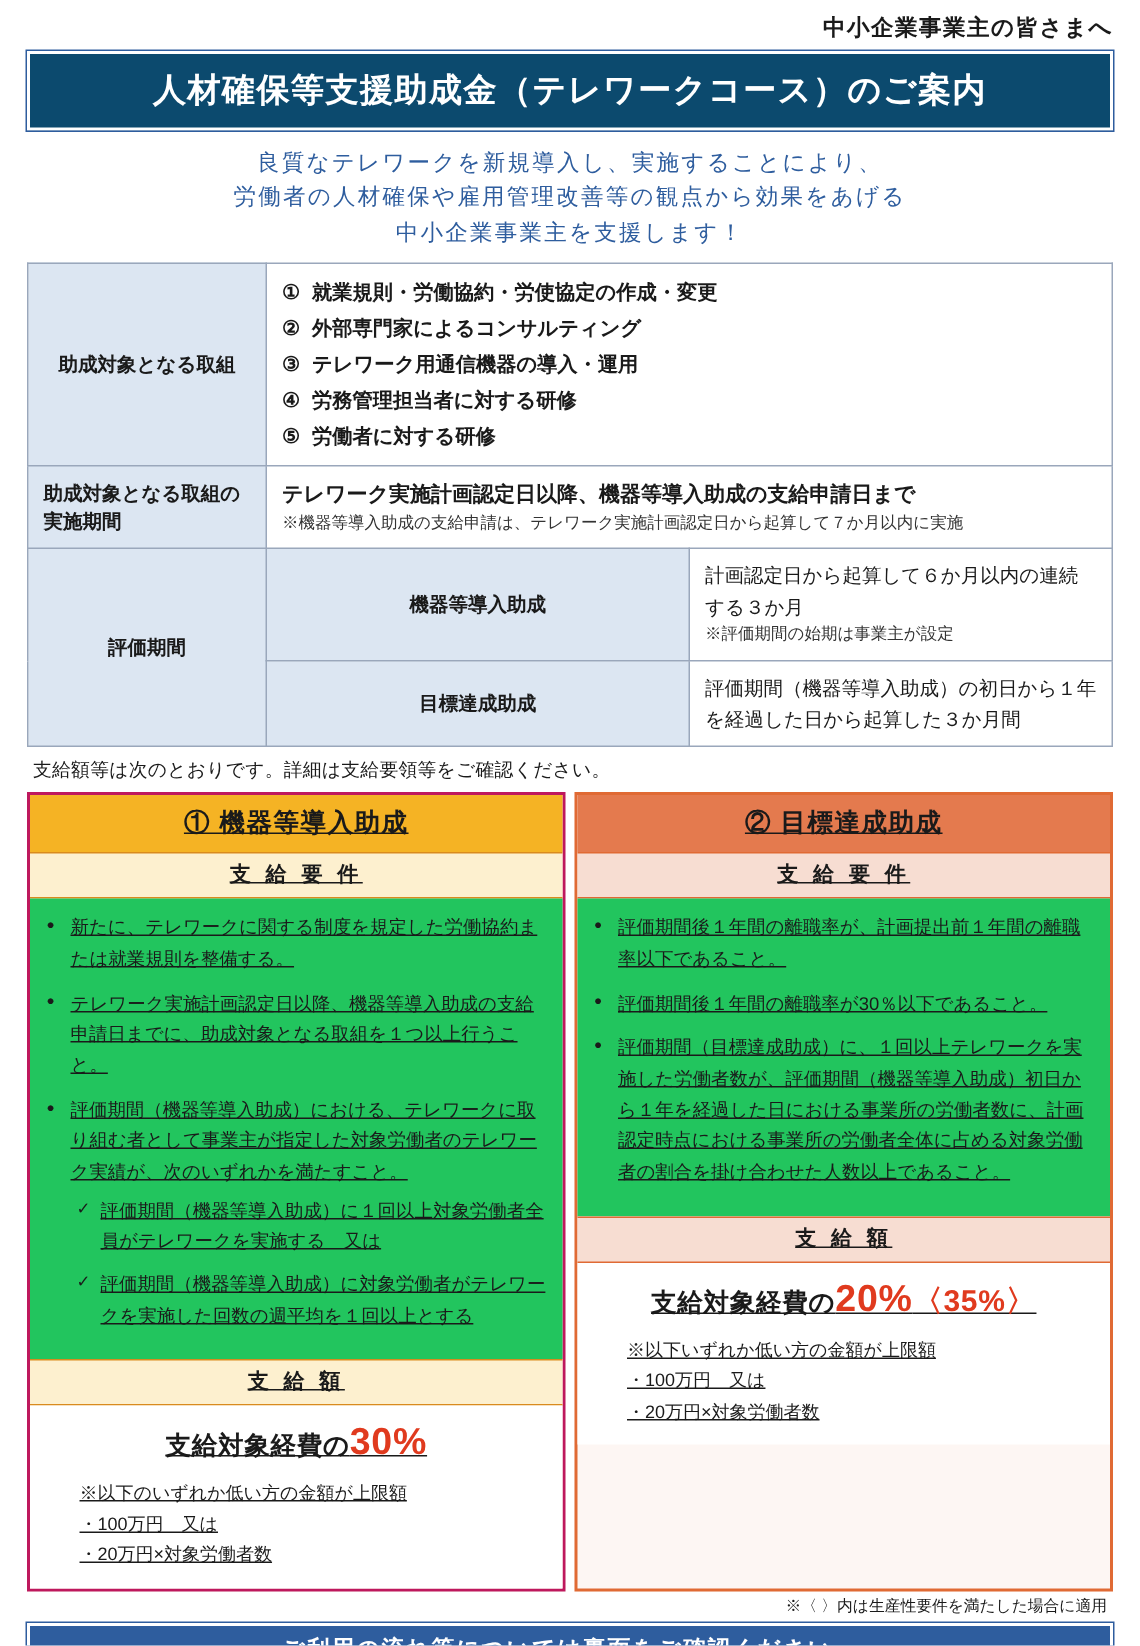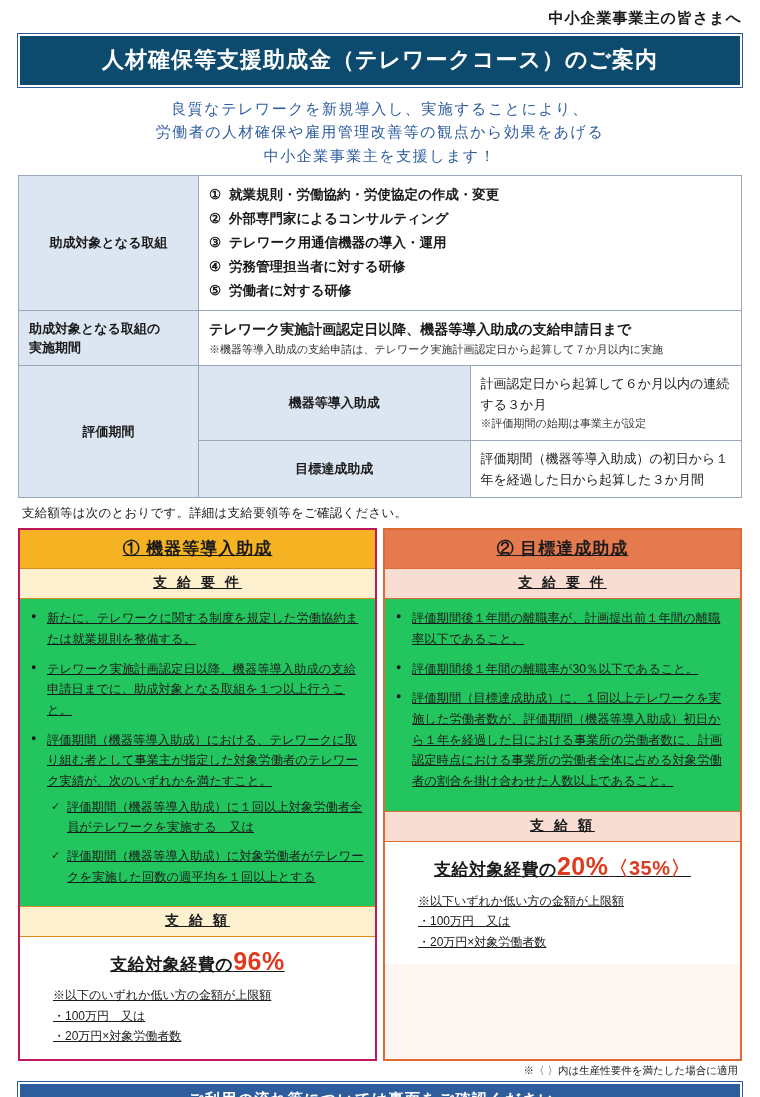--- a/index.html
+++ b/index.html
@@ -47,21 +47,21 @@
     border: 1px solid #9aa7bb;
     vertical-align: middle;
   }
   .th-cell {
     background: #dce6f2;
     font-weight: bold;
     font-size: 13px;
     text-align: center;
     padding: 6px 4px;
     line-height: 1.5;
-    width: 180px;
+    width: 159px;
   }
   .th-cell.left { text-align: left; padding-left: 10px; }
   .body-cell { padding: 7px 10px; font-size: 13px; line-height: 1.62; }
   .body-cell .big { font-weight: bold; font-size: 14px; }
   .body-cell .note { font-size: 11px; color: #333; }
   .num-list { list-style: none; margin: 0; padding: 0; }
   .num-list li { font-weight: bold; font-size: 13.5px; line-height: 1.78; }
   .num-list li span.circ { display: inline-block; width: 20px; }
   .sub-head {
     background: #dce6f2;
@@ -215,21 +215,21 @@
             <ul class="chk">
               <li>評価期間（機器等導入助成）に１回以上対象労働者全員がテレワークを実施する　又は</li>
               <li>評価期間（機器等導入助成）に対象労働者がテレワークを実施した回数の週平均を１回以上とする</li>
             </ul>
           </li>
         </ul>
       </div>
       <div class="band">支 給 額</div>
       <div class="amount-area">
         <div class="amount-main">
-          <span>支給対象経費の</span><span class="pct">96%</span>
+          <span>支給対象経費の</span><span class="pct">30%</span>
         </div>
         <div class="amount-note">
           <div>※以下のいずれか低い方の金額が上限額</div>
           <div>・100万円　又は</div>
           <div>・20万円×対象労働者数</div>
         </div>
       </div>
     </div>
 
     <div class="col b">

